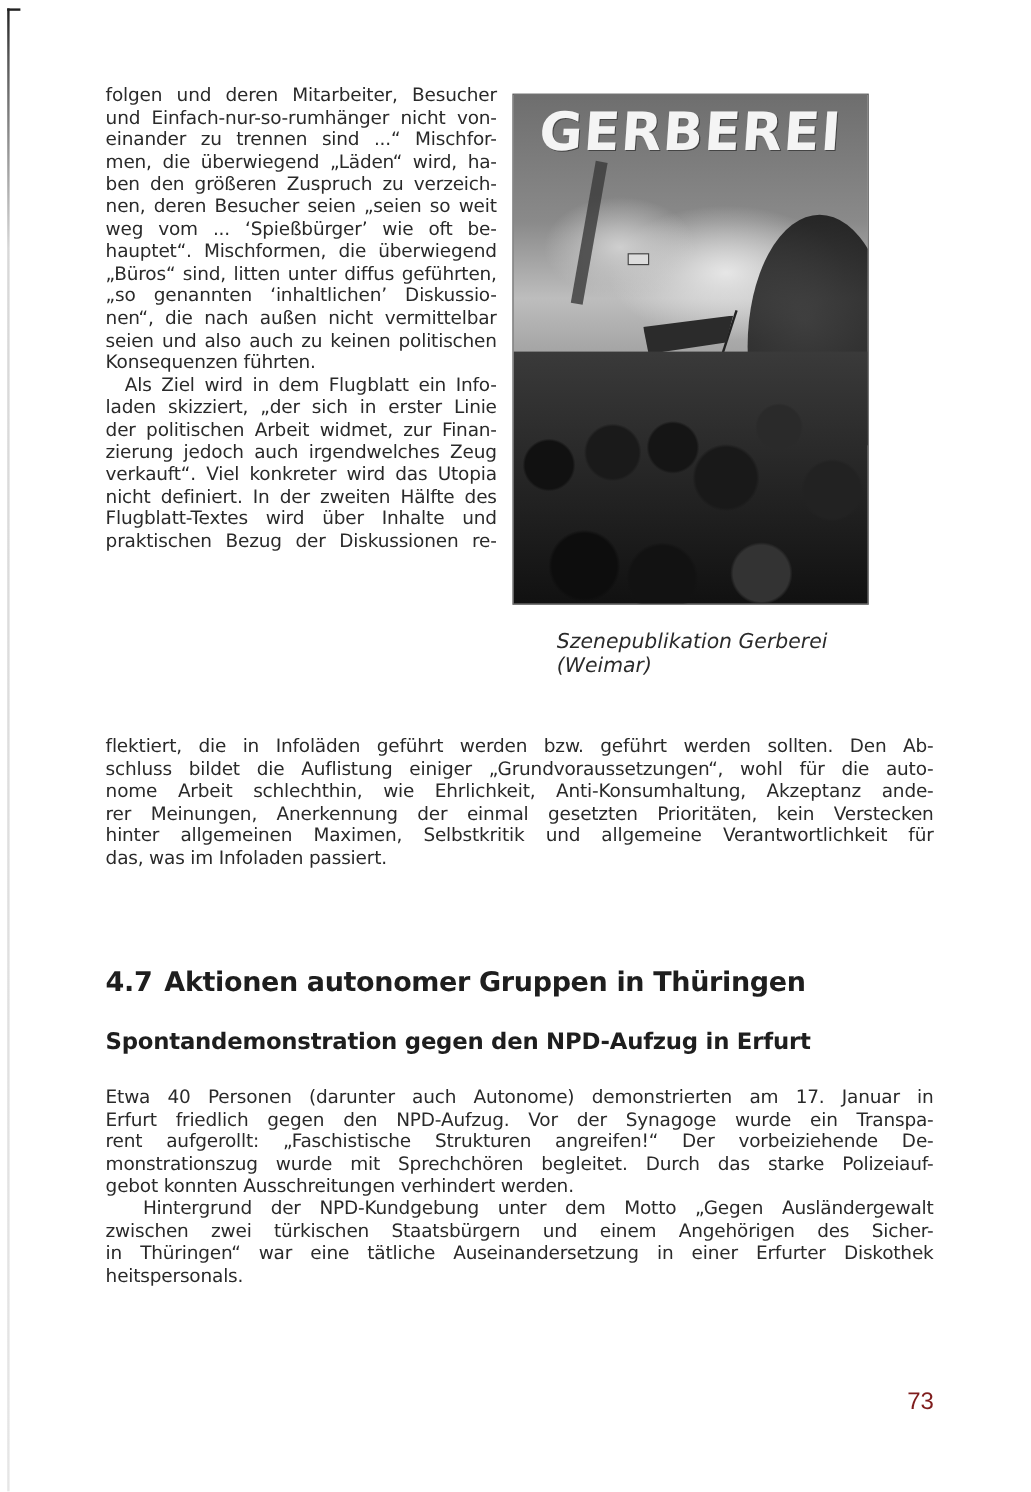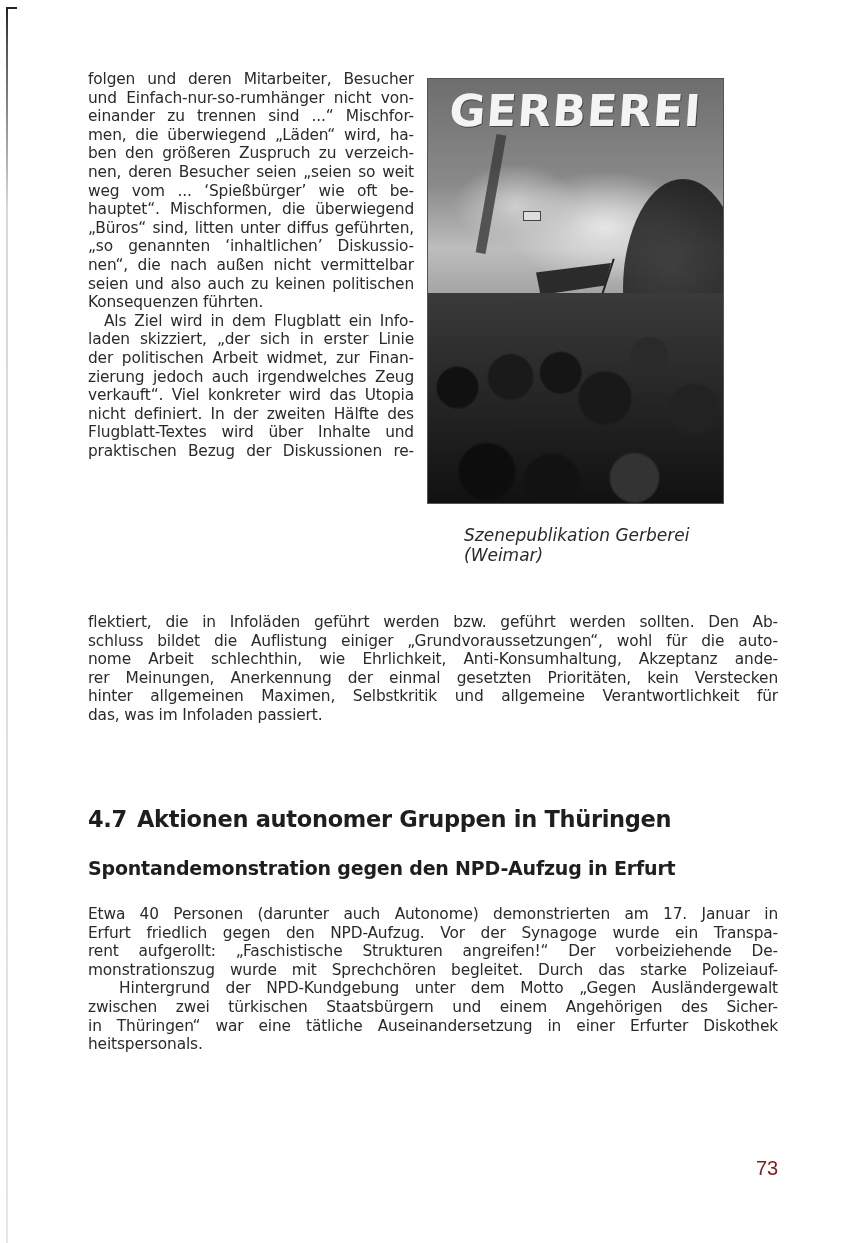--- a/index.html
+++ b/index.html
@@ -112,20 +112,21 @@
 </div>
 
 <div class="subheading">Spontandemonstration gegen den NPD-Aufzug in Erfurt</div>
 
 <div class="col-sec body-text">
   <div>
     <span class="line">Etwa 40 Personen (darunter auch Autonome) demonstrierten am 17. Januar in</span>
     <span class="line">Erfurt friedlich gegen den NPD-Aufzug. Vor der Synagoge wurde ein Transpa-</span>
     <span class="line">rent aufgerollt: „Faschistische Strukturen angreifen!“ Der vorbeiziehende De-</span>
     <span class="line">monstrationszug wurde mit Sprechchören begleitet. Durch das starke Polizeiauf-</span>
+    <span class="line last">gebot konnten Ausschreitungen verhindert werden.</span>
   </div>
   <div>
     <span class="line">&nbsp;&nbsp;Hintergrund der NPD-Kundgebung unter dem Motto „Gegen Ausländergewalt</span>
     <span class="line">zwischen zwei türkischen Staatsbürgern und einem Angehörigen des Sicher-</span>
     <span class="line">in Thüringen“ war eine tätliche Auseinandersetzung in einer Erfurter Diskothek</span>
     <span class="line last">heitspersonals.</span>
   </div>
 </div>
 
 <div class="page-number">73</div>

